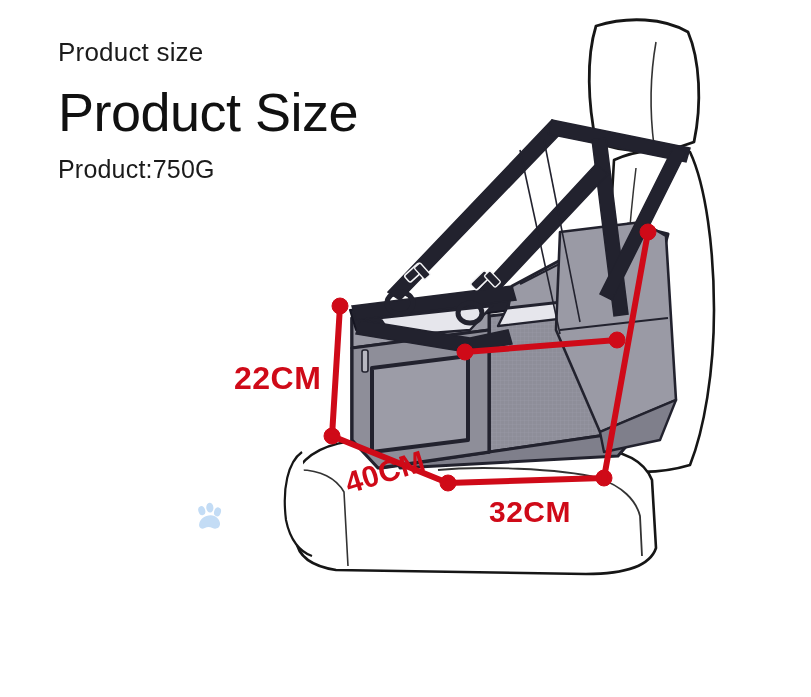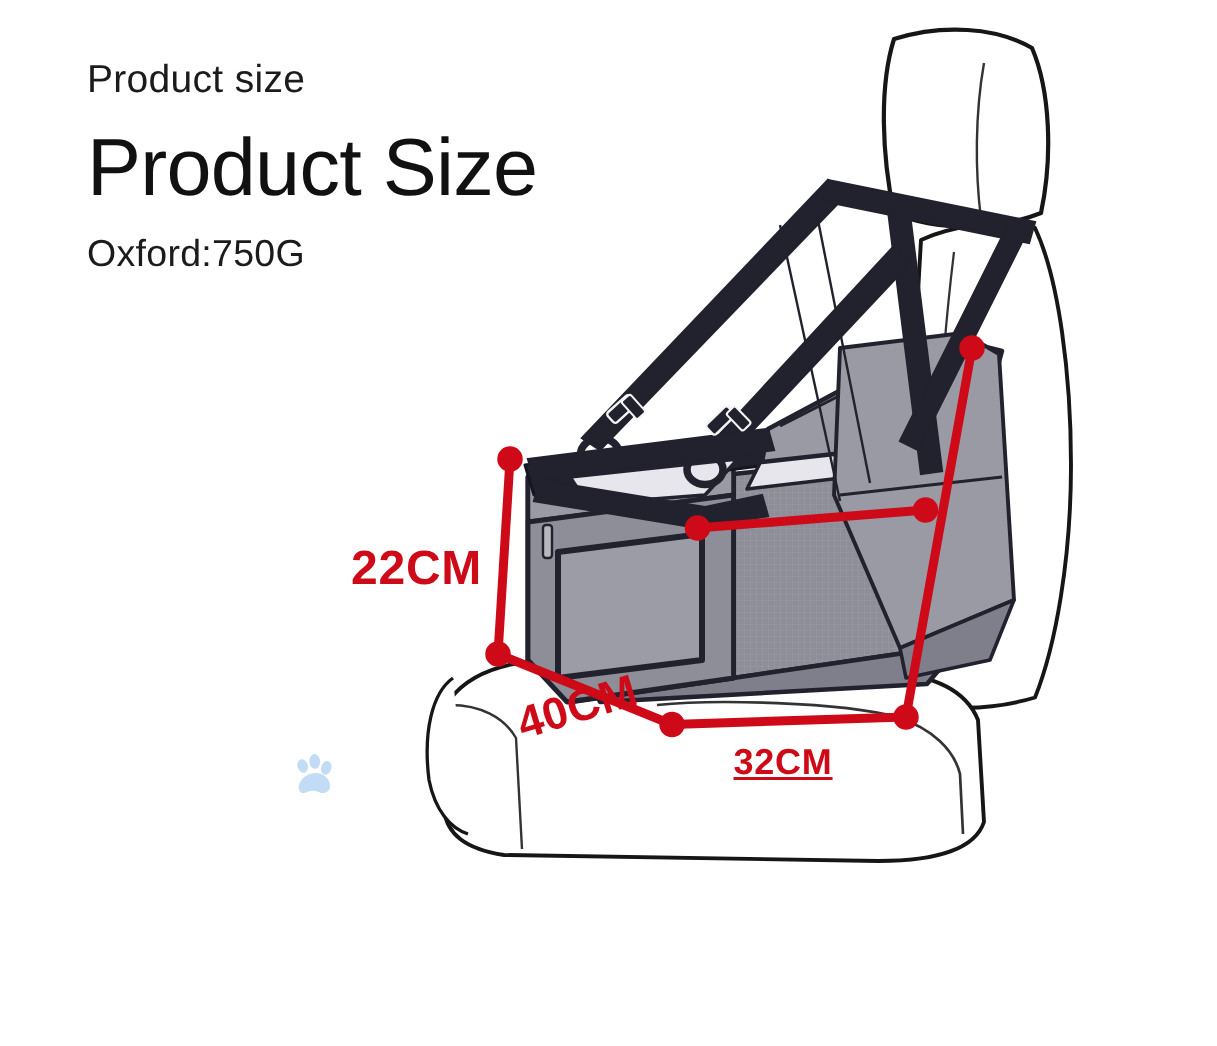--- a/index.html
+++ b/index.html
@@ -100,31 +100,31 @@
     position: absolute;
     color: #cf0a18;
     font-weight: 700;
     white-space: nowrap;
     letter-spacing: 0.5px;
   }
   #dim-22 { left: 234px; top: 360px; font-size: 32px; }
   #dim-37 { left: 502px; top: 360px; font-size: 29px; }
   #dim-42 { left: 646px; top: 345px; font-size: 32px; }
   #dim-40 { left: 341px; top: 468px; font-size: 30px; transform: rotate(-17deg); transform-origin: left top; }
-  #dim-32 { left: 489px; top: 495px; font-size: 24px; text-decoration: underline; }
+  #dim-32 { left: 489px; top: 495px; font-size: 30px; }
 </style>
 </head>
 <body>
 
 <div id="page">
 
   <div id="header-block">
     <div id="subtitle-top">Product size</div>
     <div id="main-title">Product Size</div>
-    <div id="weight-line">Oxford:750G</div>
+    <div id="weight-line">Product:750G</div>
   </div>
 
   <svg id="illustration" viewBox="0 0 811 610">
 
     <defs>
       <pattern id="mesh" width="4" height="4" patternUnits="userSpaceOnUse">
         <rect width="4" height="4" fill="#8e8e99"></rect>
         <path d="M0 0 H4 M0 0 V4" stroke="#9b9ba6" stroke-width="0.7"></path>
       </pattern>
       <pattern id="meshLight" width="4" height="4" patternUnits="userSpaceOnUse">

